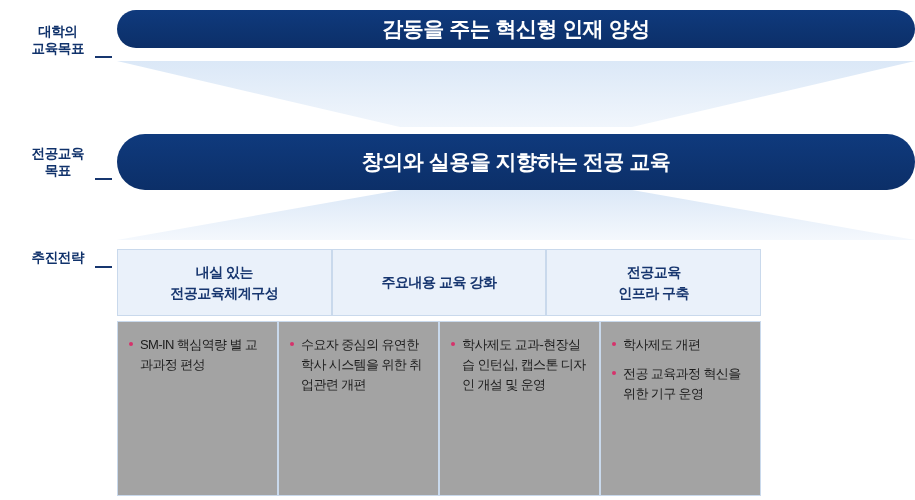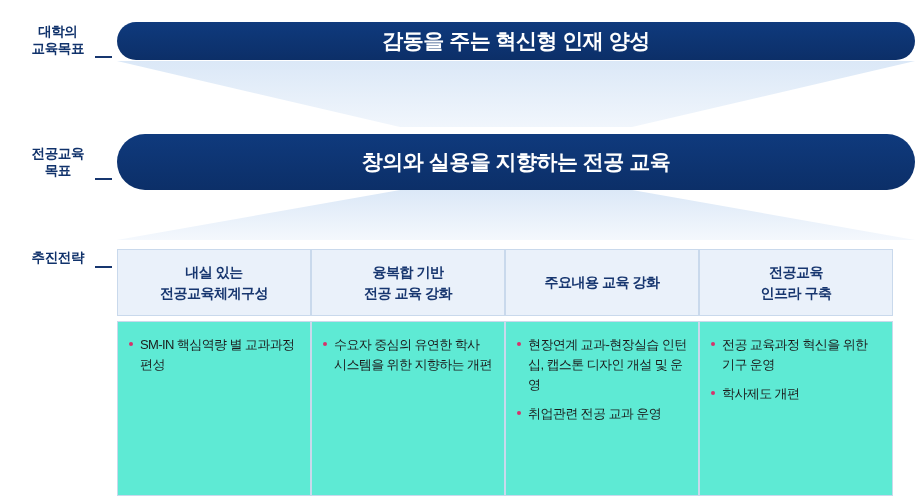--- a/index.html
+++ b/index.html
@@ -56,37 +56,37 @@
     border-radius: 30px;
     background: linear-gradient(180deg, #0f3a7d 0%, #0c2f68 100%);
     color: #ffffff;
     display: flex;
     align-items: center;
     justify-content: center;
     font-size: 21px;
     font-weight: bold;
     letter-spacing: -0.5px;
   }
-  #banner-goal { top: 22px; height: 38px; }
+  #banner-goal { top: 10px; height: 38px; }
   #banner-major { top: 134px; height: 56px; align-items: center; }
 
   
   .funnel {
     position: absolute;
     left: 117px;
     width: 798px;
   }
   #funnel-1 { top: 61px; height: 66px; }
   #funnel-2 { top: 190px; height: 50px; }
 
   
   .strategy-row, .content-row {
     position: absolute;
     left: 117px;
-    width: 776px;
+    width: 644px;
     display: flex;
   }
   .strategy-row { top: 249px; height: 67px; }
   .content-row  { top: 321px; height: 175px; }
 
   .strategy-card {
     flex: 1 1 0;
     background: #eaf1fa;
     border: 1px solid #c9d9ec;
     display: flex;
@@ -96,21 +96,21 @@
     color: #17366f;
     font-size: 14px;
     font-weight: bold;
     line-height: 1.45;
     letter-spacing: -0.5px;
     white-space: pre-line;
   }
 
   .content-card {
     flex: 1 1 0;
-    background: #5eead4;
+    background: #a3a3a3;
     border: 1px solid #c9d9ec;
     padding: 13px 11px 18px 11px;
   }
   .content-card ul {
     margin: 0; padding: 0; list-style: none;
   }
   .content-card li {
     position: relative;
     padding-left: 11px;
     margin-bottom: 9px;
@@ -178,50 +178,45 @@
     </defs>
     <polygon points="283,0 515,0 798,50 0,50" fill="url(#fg2)"></polygon>
   </svg>
 
   <div class="strategy-row">
     <div class="strategy-card">
       <span>내실 있는
 전공교육체계구성</span>
     </div>
     <div class="strategy-card">
-      <span>융복합 기반
-전공 교육 강화</span>
-    </div>
-    <div class="strategy-card">
       <span>주요내용 교육 강화</span>
     </div>
     <div class="strategy-card">
       <span>전공교육
 인프라 구축</span>
     </div>
   </div>
 
   <div class="content-row">
     <div class="content-card">
       <ul>
         <li>SM-IN 핵심역량 별 교과과정 편성</li>
       </ul>
     </div>
     <div class="content-card">
       <ul>
-        <li>수요자 중심의 유연한 학사 시스템을 위한 지향하는 개편</li>
-      </ul>
-    </div>
-    <div class="content-card">
-      <ul>
-        <li>현장연계 교과-현장실습 인턴십, 캡스톤 디자인 개설 및 운영</li>
-        <li>취업관련 전공 교과 운영</li>
-      </ul>
-    </div>
-    <div class="content-card">
-      <ul>
+        <li>수요자 중심의 유연한 학사 시스템을 위한 취업관련 개편</li>
+      </ul>
+    </div>
+    <div class="content-card">
+      <ul>
+        <li>학사제도 교과-현장실습 인턴십, 캡스톤 디자인 개설 및 운영</li>
+      </ul>
+    </div>
+    <div class="content-card">
+      <ul>
+        <li>학사제도 개편</li>
         <li>전공 교육과정 혁신을 위한 기구 운영</li>
-        <li>학사제도 개편</li>
       </ul>
     </div>
   </div>
 
 </div>
 
 </body></html>

